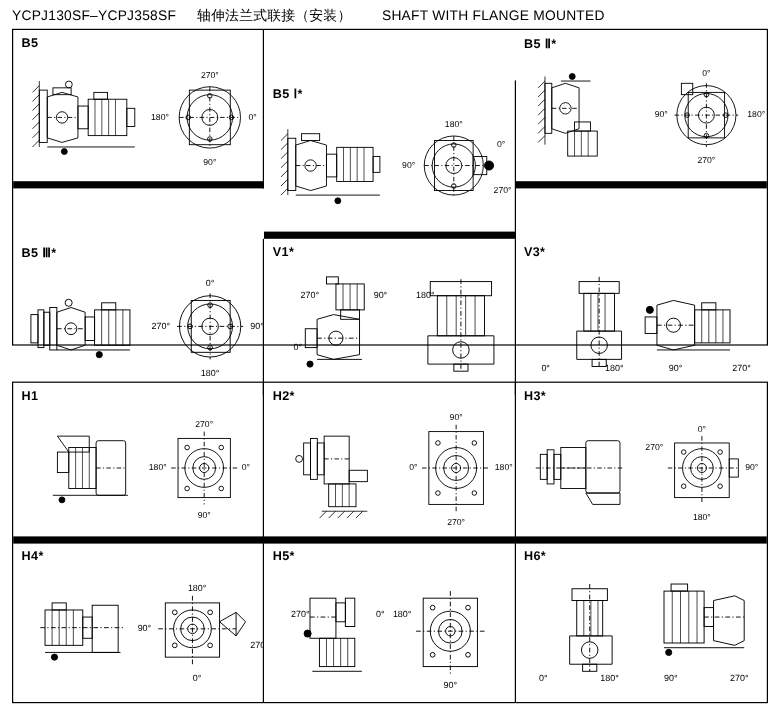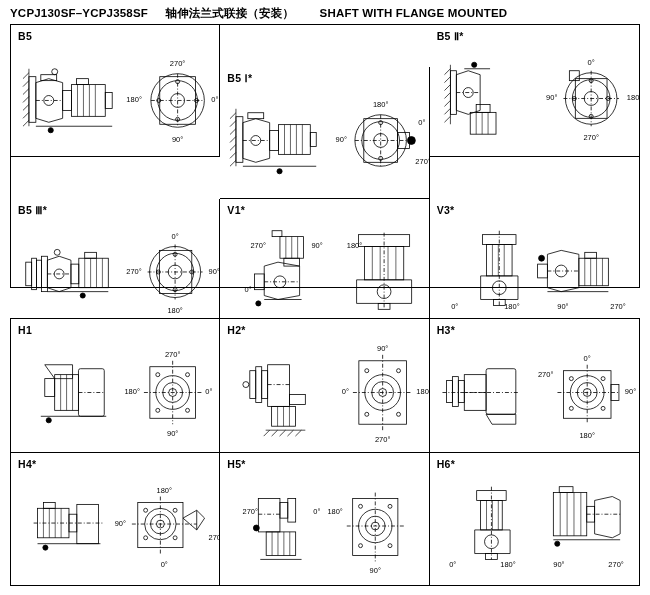--- a/index.html
+++ b/index.html
@@ -16,42 +16,42 @@
   }
   .page {
     position: relative;
     width: 650px;
     height: 595px;
   }
   .section-title {
     position: absolute;
     left: 10px;
     font-size: 11.5px;
-    font-weight: bold;
+    font-weight: normal;
     white-space: nowrap;
     letter-spacing: 0.2px;
   }
   .section-title .code { }
   .section-title .cn { margin-left: 14px; }
   .section-title .en { margin-left: 22px; }
 
   .grid {
     position: absolute;
     left: 10px;
     width: 630px;
     border: 1px solid #000;
     box-sizing: border-box;
     display: flex;
     flex-wrap: wrap;
   }
   .cell {
     box-sizing: border-box;
     width: 33.3333%;
     border-right: 1px solid #000;
-    border-bottom: 1px solid #000000;
+    border-bottom: 6px solid #000000;
     position: relative;
   }
   .cell:nth-child(3n) { border-right: none; text-align: center; }
   .grid .cell.last-row { border-bottom: none; }
 
   .cell-label {
     position: absolute;
     top: 5px;
     left: 7px;
     font-size: 10.5px;

